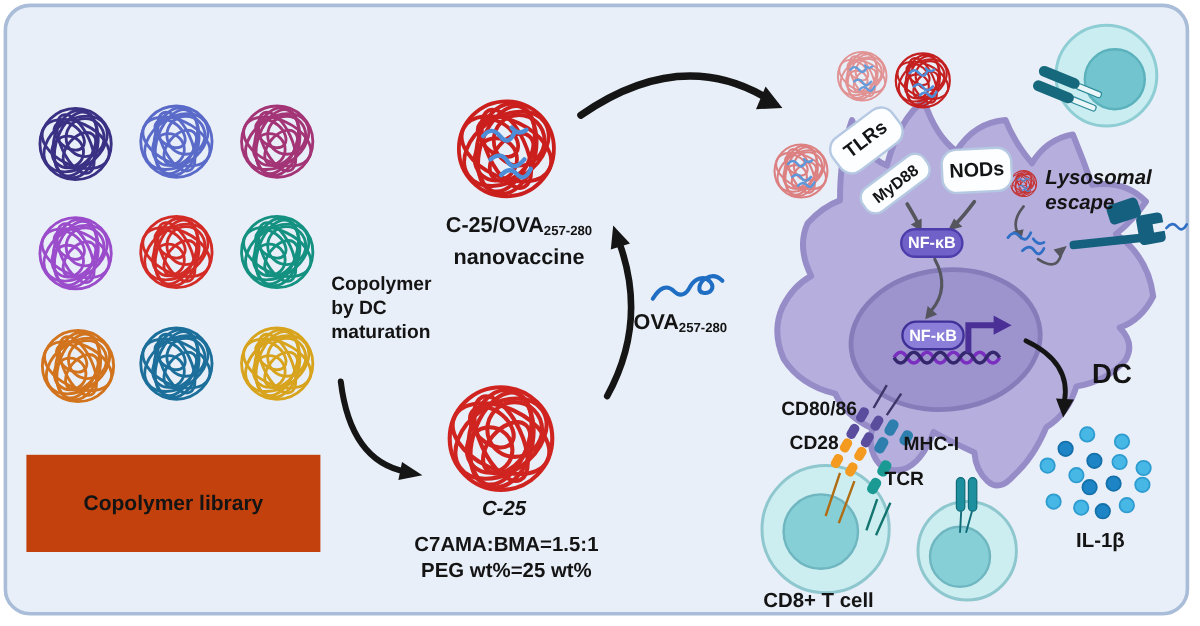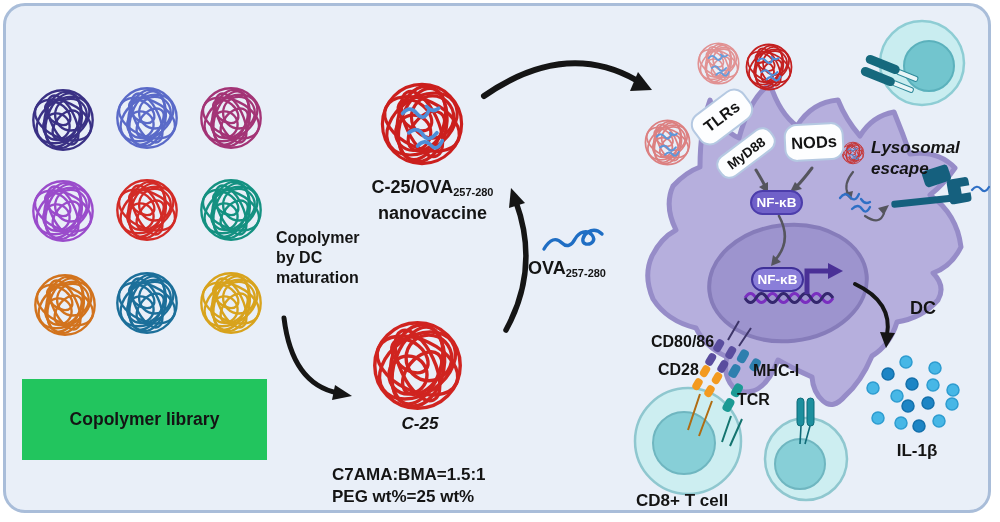--- a/index.html
+++ b/index.html
@@ -9,21 +9,21 @@
          background:#e9eff8;border:3px solid #a9bdd9;border-radius:22px;box-sizing:border-box;}
   #gfx{position:absolute;left:0;top:0;width:1000px;height:522px;}
   .t{position:absolute;color:#141414;font-weight:bold;white-space:nowrap;}
   .ctr{display:flex;align-items:center;justify-content:center;}
   sub{font-size:61%;vertical-align:-0.28em;font-weight:bold;}
   .whitebox{position:absolute;background:#fdfeff;border:2.5px solid #b5c9e2;
             box-sizing:border-box;color:#141414;font-weight:bold;}
   .pill{position:absolute;box-sizing:border-box;color:#ffffff;font-weight:bold;
         border-radius:13px;display:flex;align-items:center;justify-content:center;}
   #copolymer-box{position:absolute;left:22px;top:379px;width:245px;height:81px;
-                 background:#22c55e;display:flex;align-items:center;justify-content:center;
+                 background:#c2410c;display:flex;align-items:center;justify-content:center;
                  font-size:17.5px;font-weight:bold;color:#141414;}
   .lines div{white-space:nowrap;}
 </style>
 </head>
 <body>
 
 <div id="stage">
   <div id="panel"></div>
 
   <svg id="gfx" viewBox="0 0 1000 522">
@@ -250,21 +250,21 @@
     <div>nanovaccine</div>
   </div>
 
   <div class="t" style="left:528px;top:258px;font-size:18px;">
     <span>OVA</span><sub>257-280</sub>
   </div>
 
   <div class="t" style="left:372px;top:414px;width:96px;text-align:center;font-size:17px;font-style:italic;">
     <span>C-25</span>
   </div>
-  <div class="t lines" style="left:332px;top:464px;width:180px;font-size:17px;line-height:22px;">
+  <div class="t lines" style="left:332px;top:443px;width:180px;text-align:center;font-size:17px;line-height:22px;">
     <div>C7AMA:BMA=1.5:1</div>
     <div>PEG wt%=25 wt%</div>
   </div>
 
   <div class="whitebox ctr" style="left:690px;top:99px;width:64px;height:36px;border-radius:13px;font-size:16px;transform:rotate(-37deg);">
     <span>TLRs</span>
   </div>
   <div class="whitebox ctr" style="left:713px;top:140px;width:66px;height:26px;border-radius:11px;font-size:13.5px;transform:rotate(-37deg);">
     <span>MyD88</span>
   </div>
@@ -277,21 +277,21 @@
   </div>
   <div class="pill" style="left:751px;top:267px;width:53px;height:25px;background:#8a7ed9;border:2px solid #3f3098;font-size:13.5px;">
     <span>NF-κB</span>
   </div>
 
   <div class="t lines" style="left:871px;top:137px;font-size:17px;line-height:21px;font-style:italic;">
     <div>Lysosomal</div>
     <div>escape</div>
   </div>
 
-  <div class="t" style="left:910px;top:298px;font-size:18px;">
+  <div class="t" style="left:910px;top:298px;font-size:23px;">
     <span>DC</span>
   </div>
 
   <div class="t" style="left:651px;top:333px;font-size:16px;">
     <span>CD80/86</span>
   </div>
   <div class="t" style="left:658px;top:361px;font-size:16px;">
     <span>CD28</span>
   </div>
   <div class="t" style="left:753px;top:362px;font-size:16px;">

